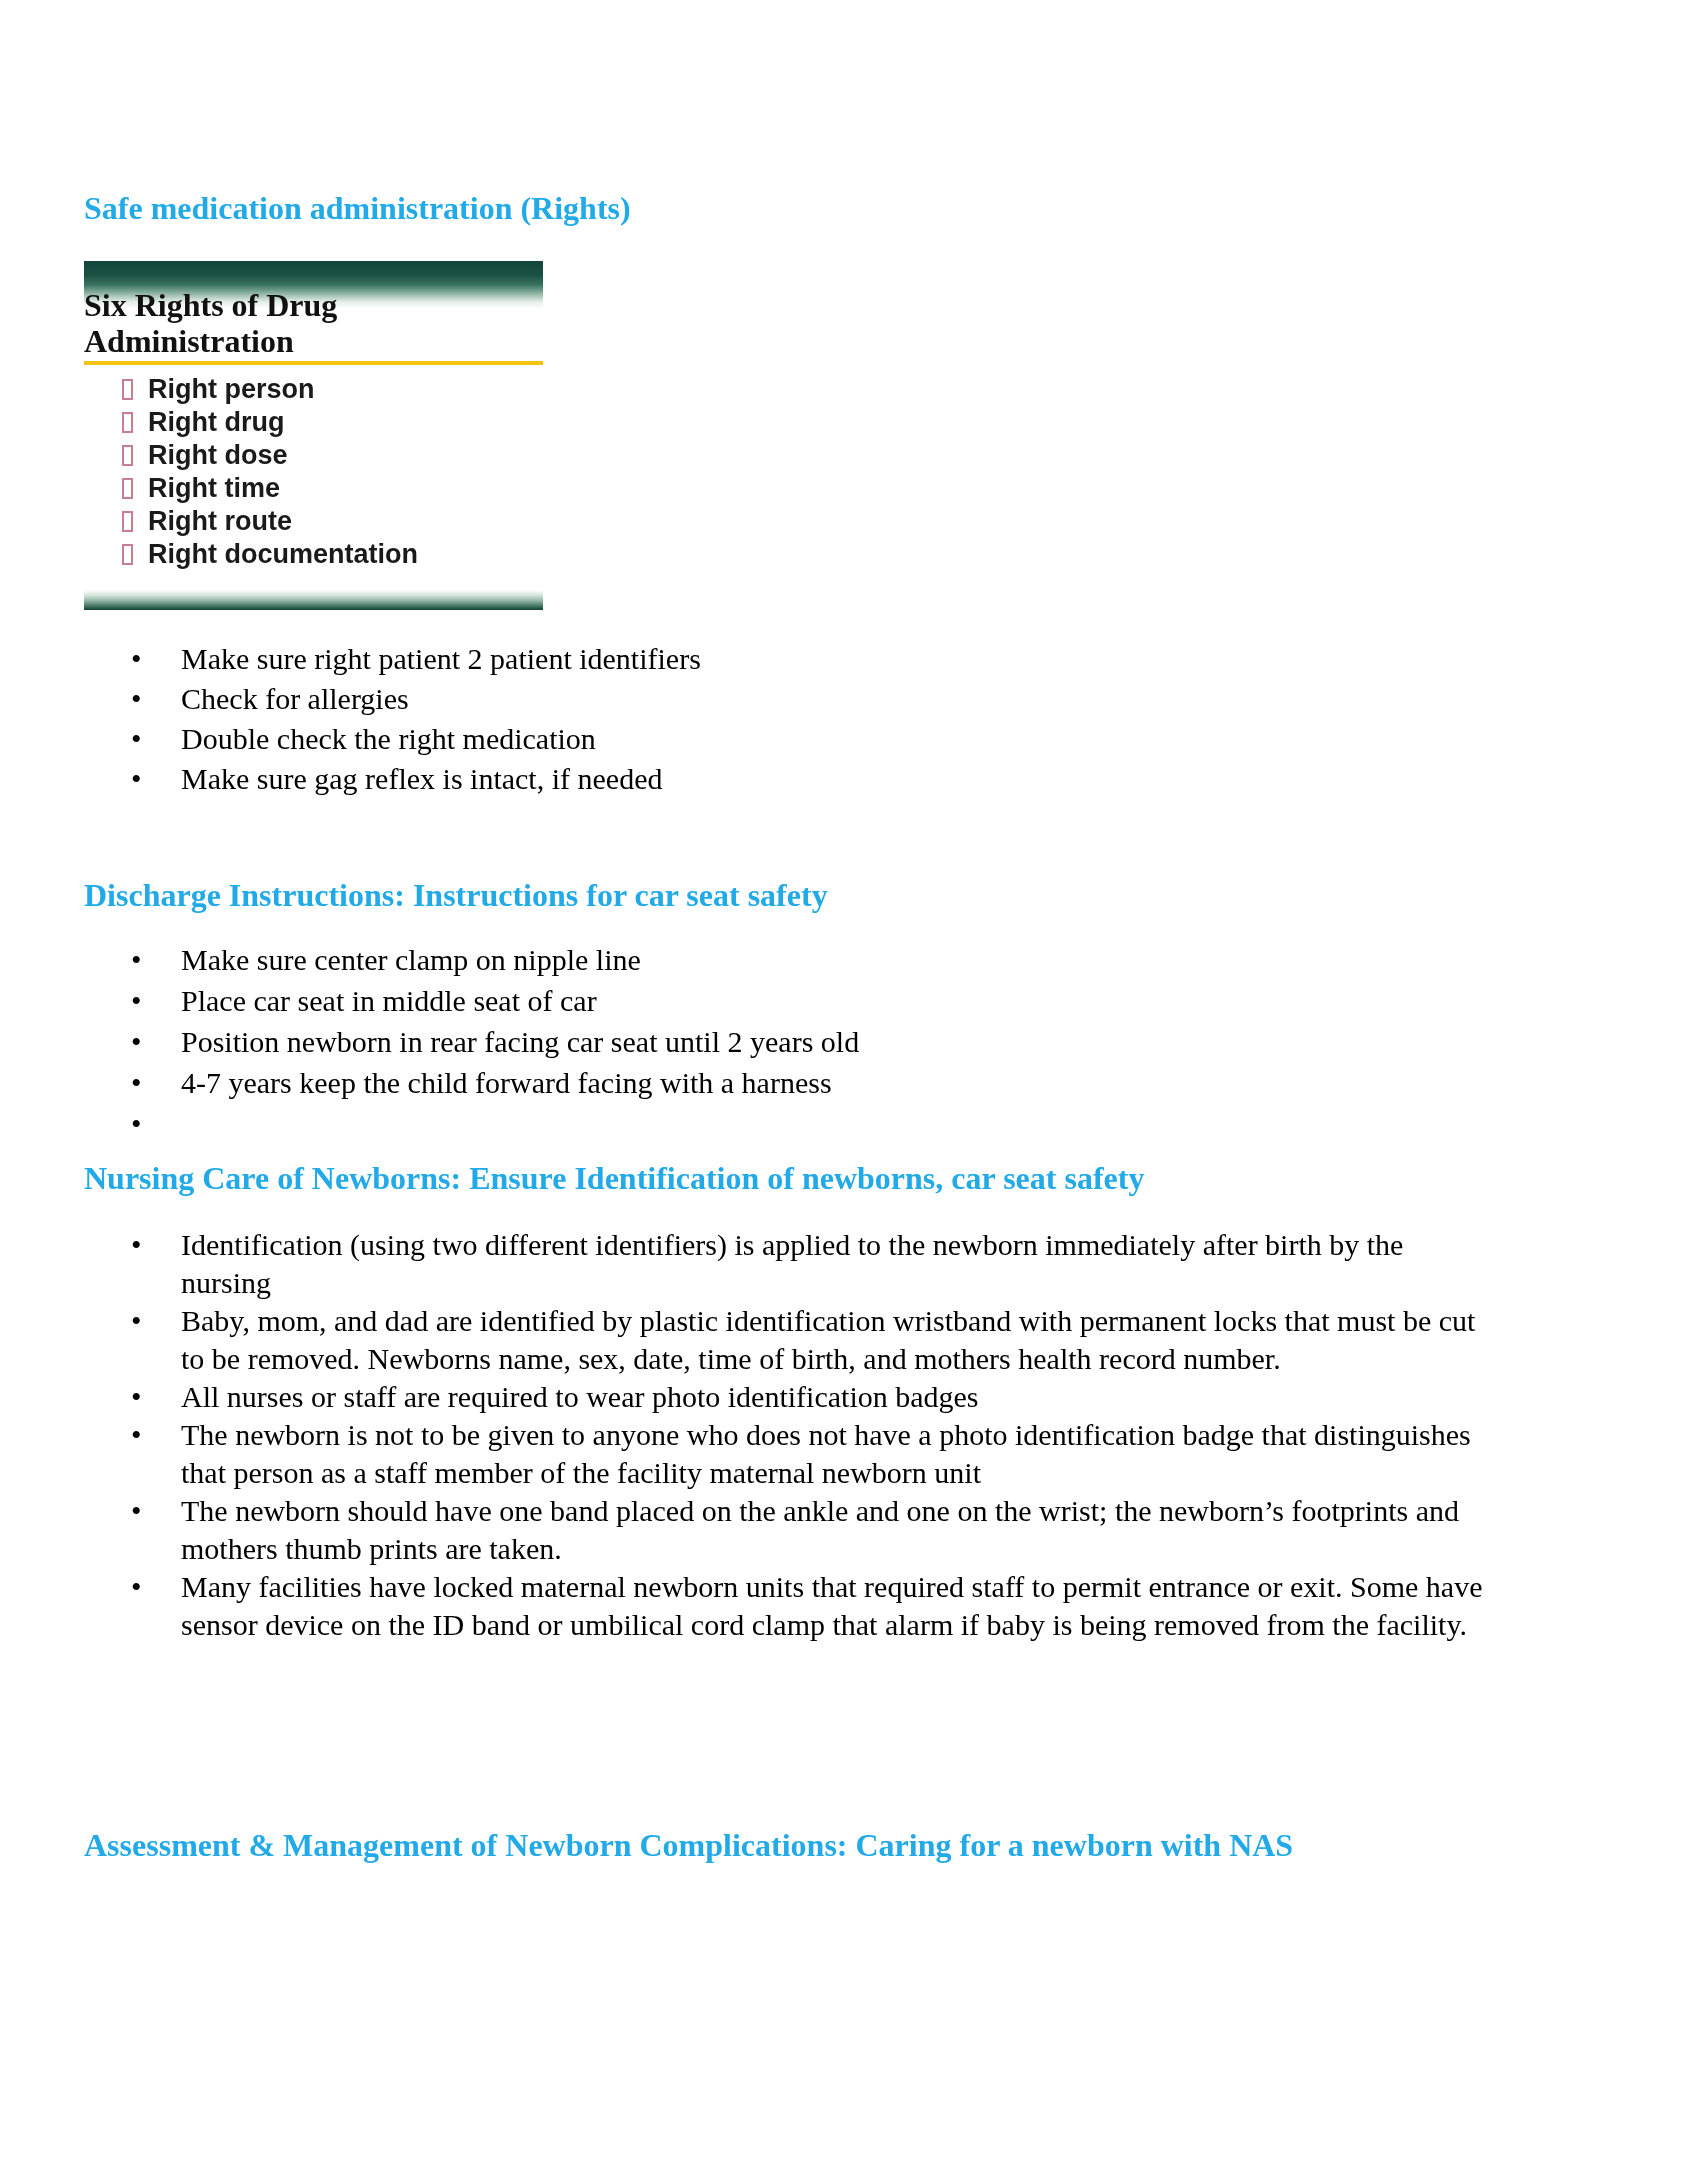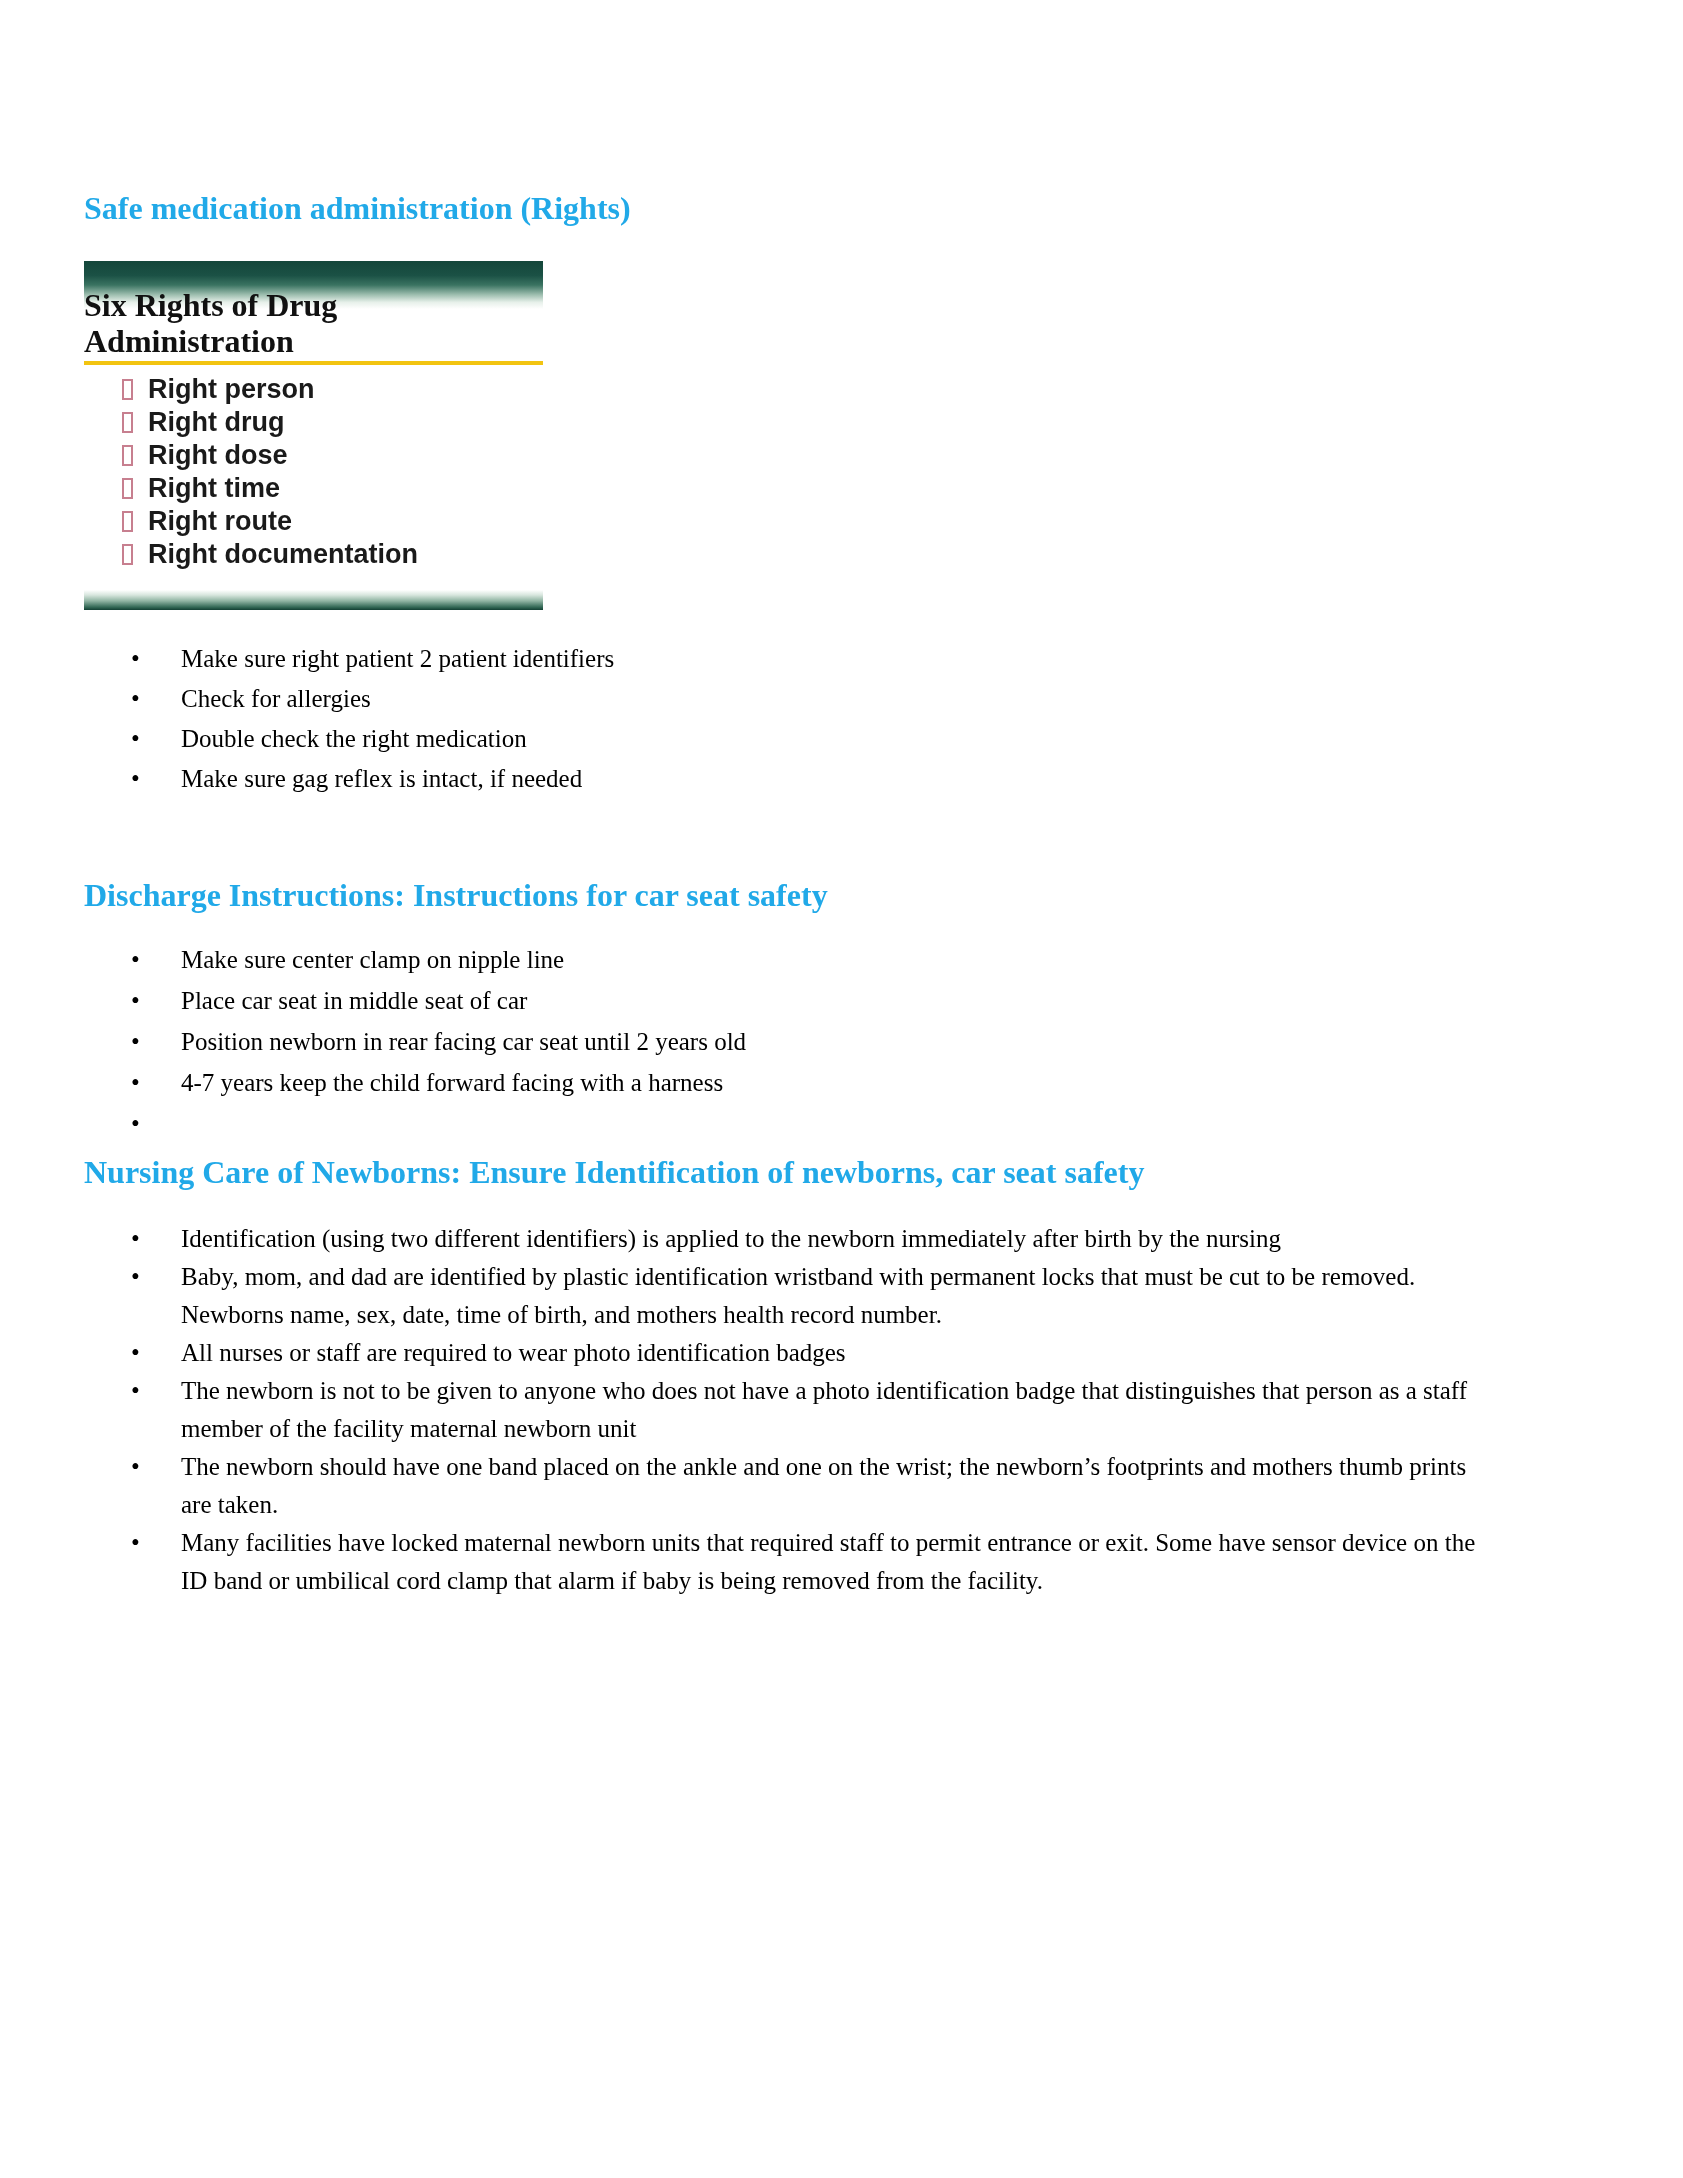--- a/index.html
+++ b/index.html
@@ -17,21 +17,21 @@
   .fig-topbar{height:48px;background:linear-gradient(to bottom,#14463A 0%,#1B5145 30%,#3A7361 50%,#9CBDAE 70%,#E7F0EA 86%,#FFFFFF 100%);}
   .fig-title{margin-top:-22px;font-weight:bold;font-size:32px;line-height:36px;color:#111;font-family:"Liberation Serif",serif;}
   .fig-rule{margin-top:2px;height:4px;background:#F2C411;}
   .fig-list{list-style:none;margin:8px 0 0 38px;padding:0;}
   .fig-list li{display:flex;align-items:center;height:33px;font-family:"Liberation Sans",sans-serif;font-weight:bold;font-size:27px;color:#1a1a1a;}
   .box-marker{display:inline-block;width:7px;height:17px;border:2px solid #C77F8F;margin-right:15px;flex:0 0 auto;}
   .fig-botbar{margin-top:19px;height:20px;background:linear-gradient(to bottom,#FFFFFF 0%,#D8E6DE 25%,#8FB3A2 55%,#356A57 85%,#123F33 100%);}
 
   
   .doc-list{list-style:none;margin:0;padding:0;}
-  .doc-list li{position:relative;margin-left:97px;font-size:25px;min-height:1.2em;}
+  .doc-list li{position:relative;margin-left:97px;font-size:30px;min-height:1.2em;}
   .doc-list li::before{content:"\2022";position:absolute;left:-50px;top:0;}
   .ul1{margin-top:29px;}
   .ul1 li{line-height:40px;}
   .ul2 li{line-height:41px;}
   .ul3 li{line-height:38px;}
 </style>
 </head>
 <body>
 
 <div class="page">
@@ -95,15 +95,16 @@
 
   <ul class="doc-list ul3">
       <li>Identification (using two different identifiers) is applied to the newborn immediately after birth by the nursing</li>
       <li>Baby, mom, and dad are identified by plastic identification wristband with permanent locks that must be cut to be removed. Newborns name, sex, date, time of birth, and mothers health record number.</li>
       <li>All nurses or staff are required to wear photo identification badges</li>
       <li>The newborn is not to be given to anyone who does not have a photo identification badge that distinguishes that person as a staff member of the facility maternal newborn unit</li>
       <li>The newborn should have one band placed on the ankle and one on the wrist; the newborn’s footprints and mothers thumb prints are taken.</li>
       <li>Many facilities have locked maternal newborn units that required staff to permit entrance or exit. Some have sensor device on the ID band or umbilical cord clamp that alarm if baby is being removed from the facility.</li>
     </ul>
 
+  <h2 class="h-cyan h2-assessment">Assessment &amp; Management of Newborn Complications: Caring for a newborn with NAS</h2>
 
 </div>
 
 
 </body></html>

